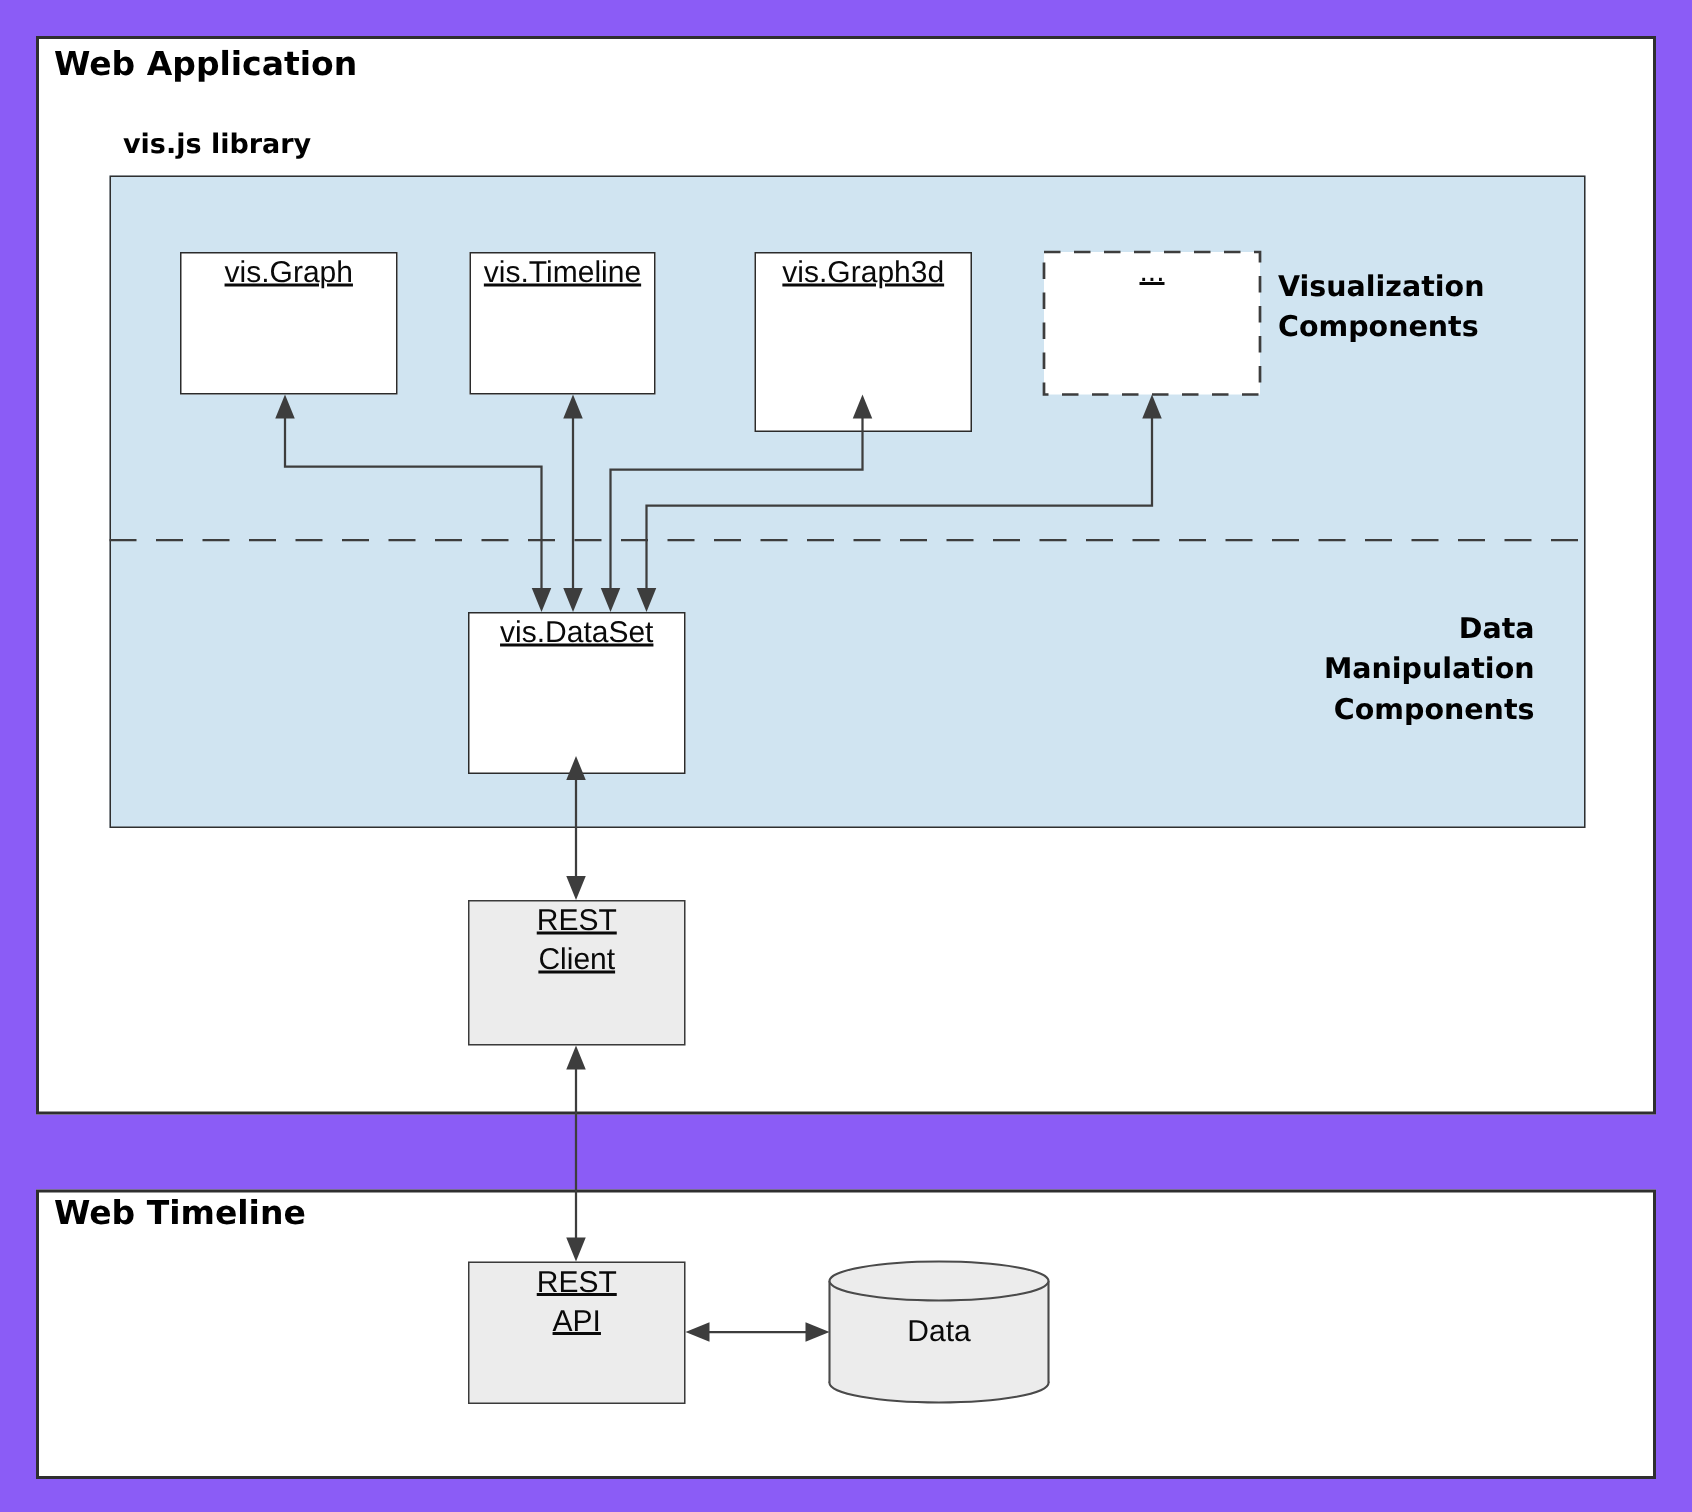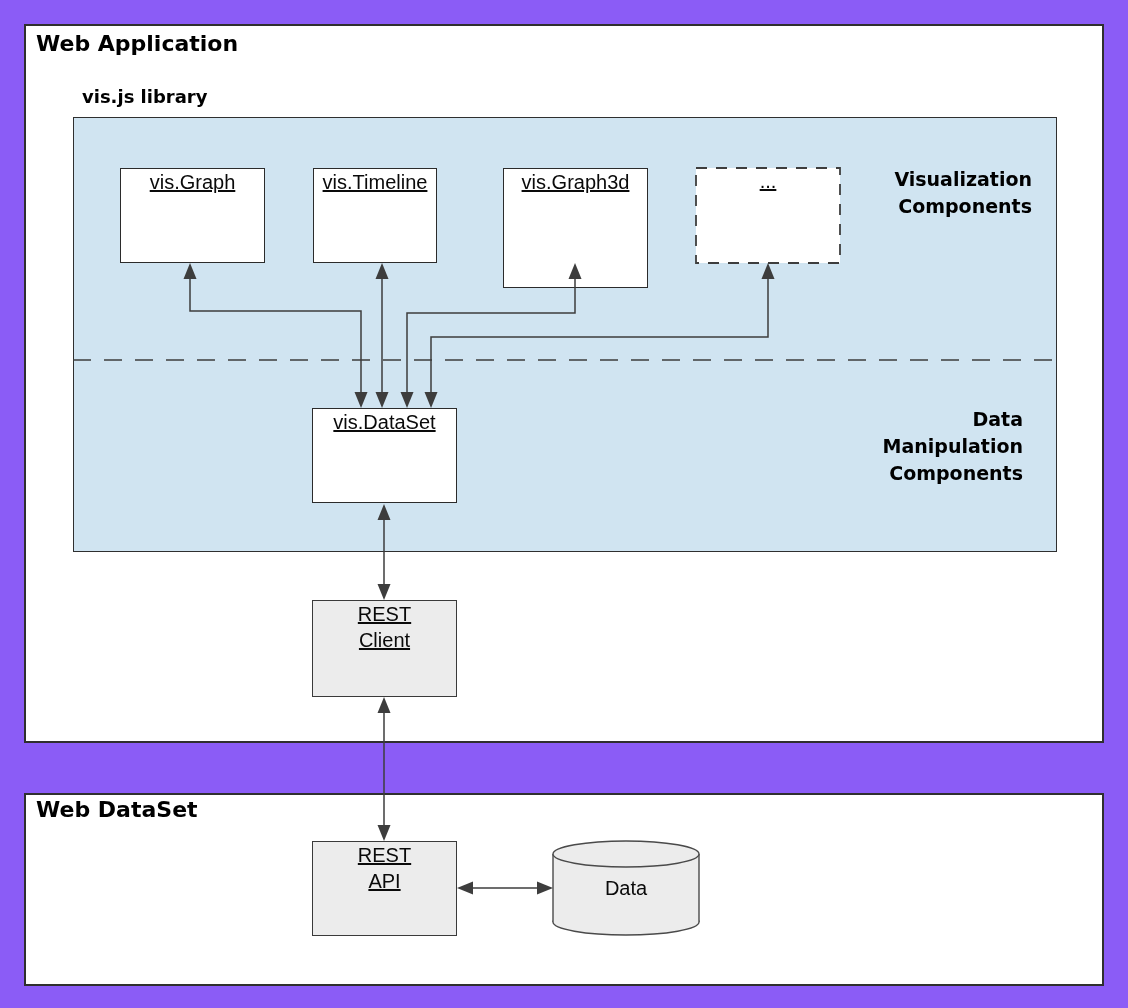--- a/index.html
+++ b/index.html
@@ -54,38 +54,38 @@
   <div class="node" style="left:313px;top:168px;width:124px;height:95px">
     <span>vis.Timeline</span>
   </div>
   <div class="node" style="left:503px;top:168px;width:145px;height:120px">
     <span>vis.Graph3d</span>
   </div>
   <div class="node dashed" style="left:696px;top:168px;width:144px;height:95px">
     <span>...</span>
   </div>
 
-  <div class="section-label" style="left:852px;top:166px;width:180px;text-align:right">Visualization
+  <div class="section-label" style="left:852px;top:178px;width:180px;text-align:left">Visualization
 Components</div>
 
-  <div class="node" style="left:312px;top:408px;width:145px;height:95px">
+  <div class="node" style="left:312px;top:408px;width:145px;height:108px">
     <span>vis.DataSet</span>
   </div>
 
   <div class="section-label" style="left:820px;top:406px;width:203px;text-align:right">Data
 Manipulation
 Components</div>
 
   <div class="node gray" style="left:312px;top:600px;width:145px;height:97px">
     <span>REST
 Client</span>
   </div>
 
   <div class="outer-box" style="left:24px;top:793px;width:1080px;height:193px"></div>
-  <div class="heading h-lg" style="left:36px;top:797px">Web DataSet</div>
+  <div class="heading h-lg" style="left:36px;top:797px">Web Timeline</div>
 
   <div class="node gray" style="left:312px;top:841px;width:145px;height:95px">
     <span>REST
 API</span>
   </div>
 
   <svg class="svg-abs" width="1128" height="1008">
     <g stroke="#4a4a4a" stroke-width="1.4">
       <ellipse cx="626" cy="922" rx="73" ry="13" fill="#ececec"></ellipse>
       <rect x="553" y="854" width="146" height="68" fill="#ececec" stroke="none"></rect>

